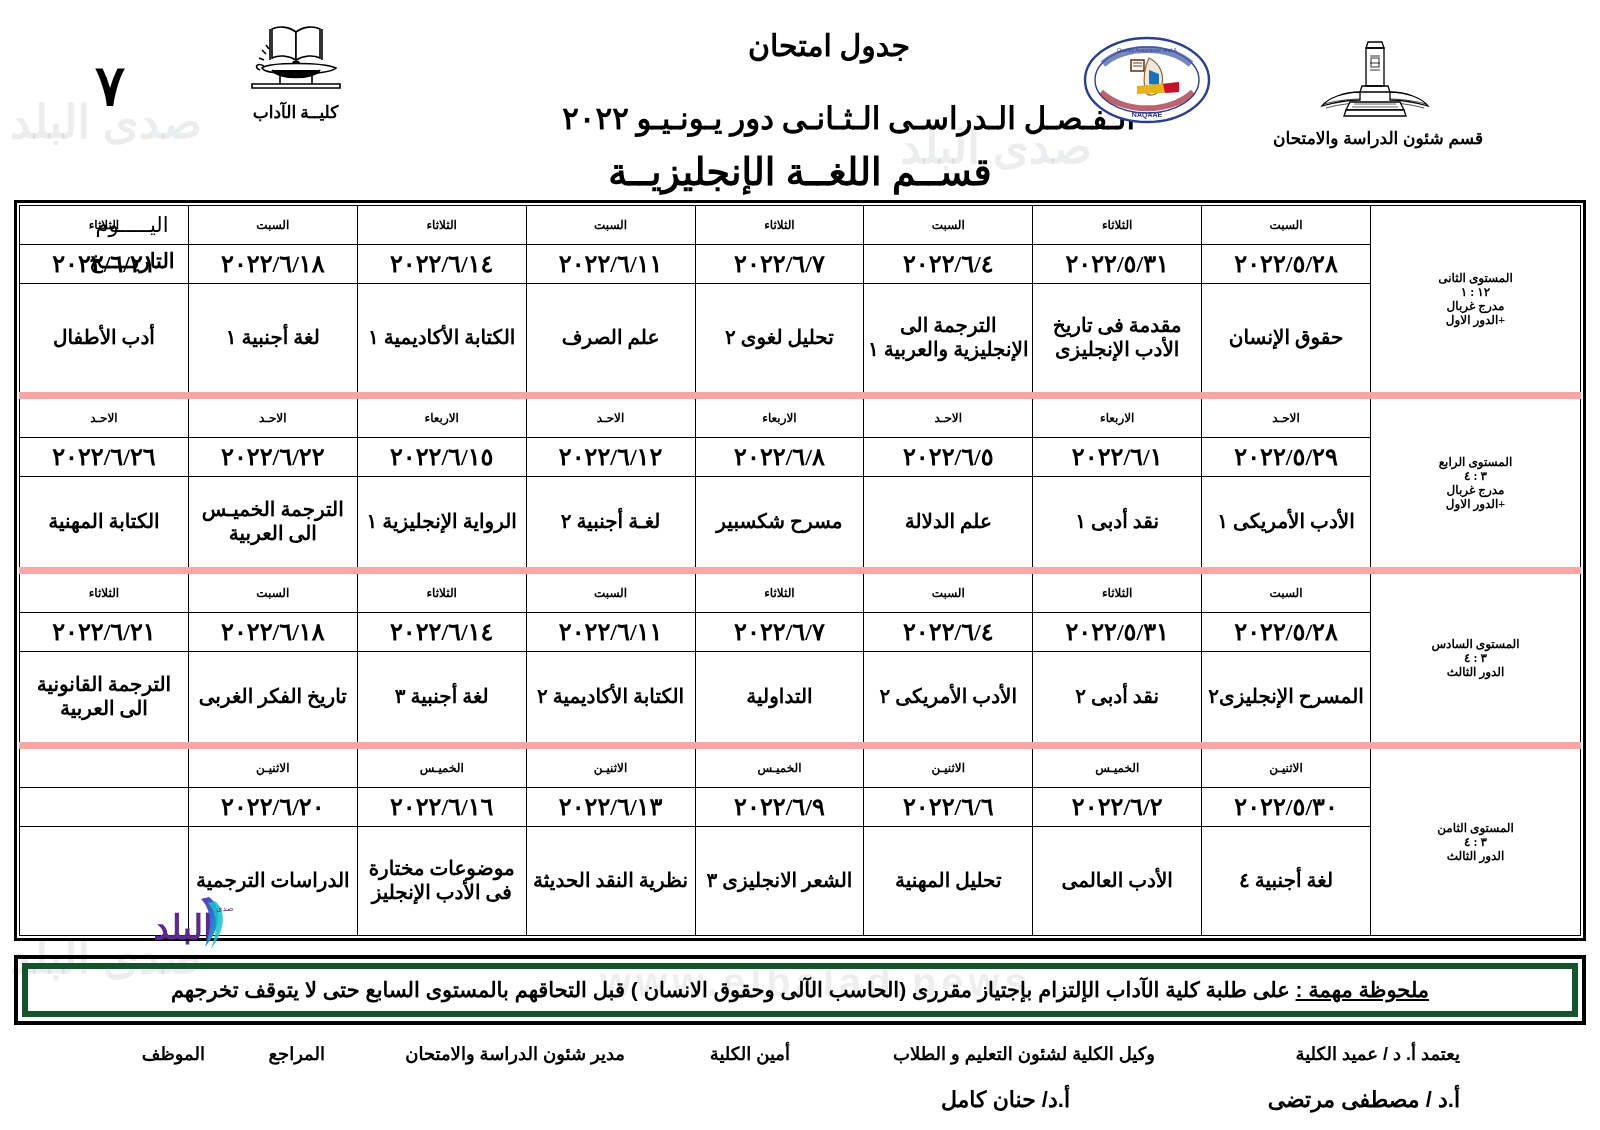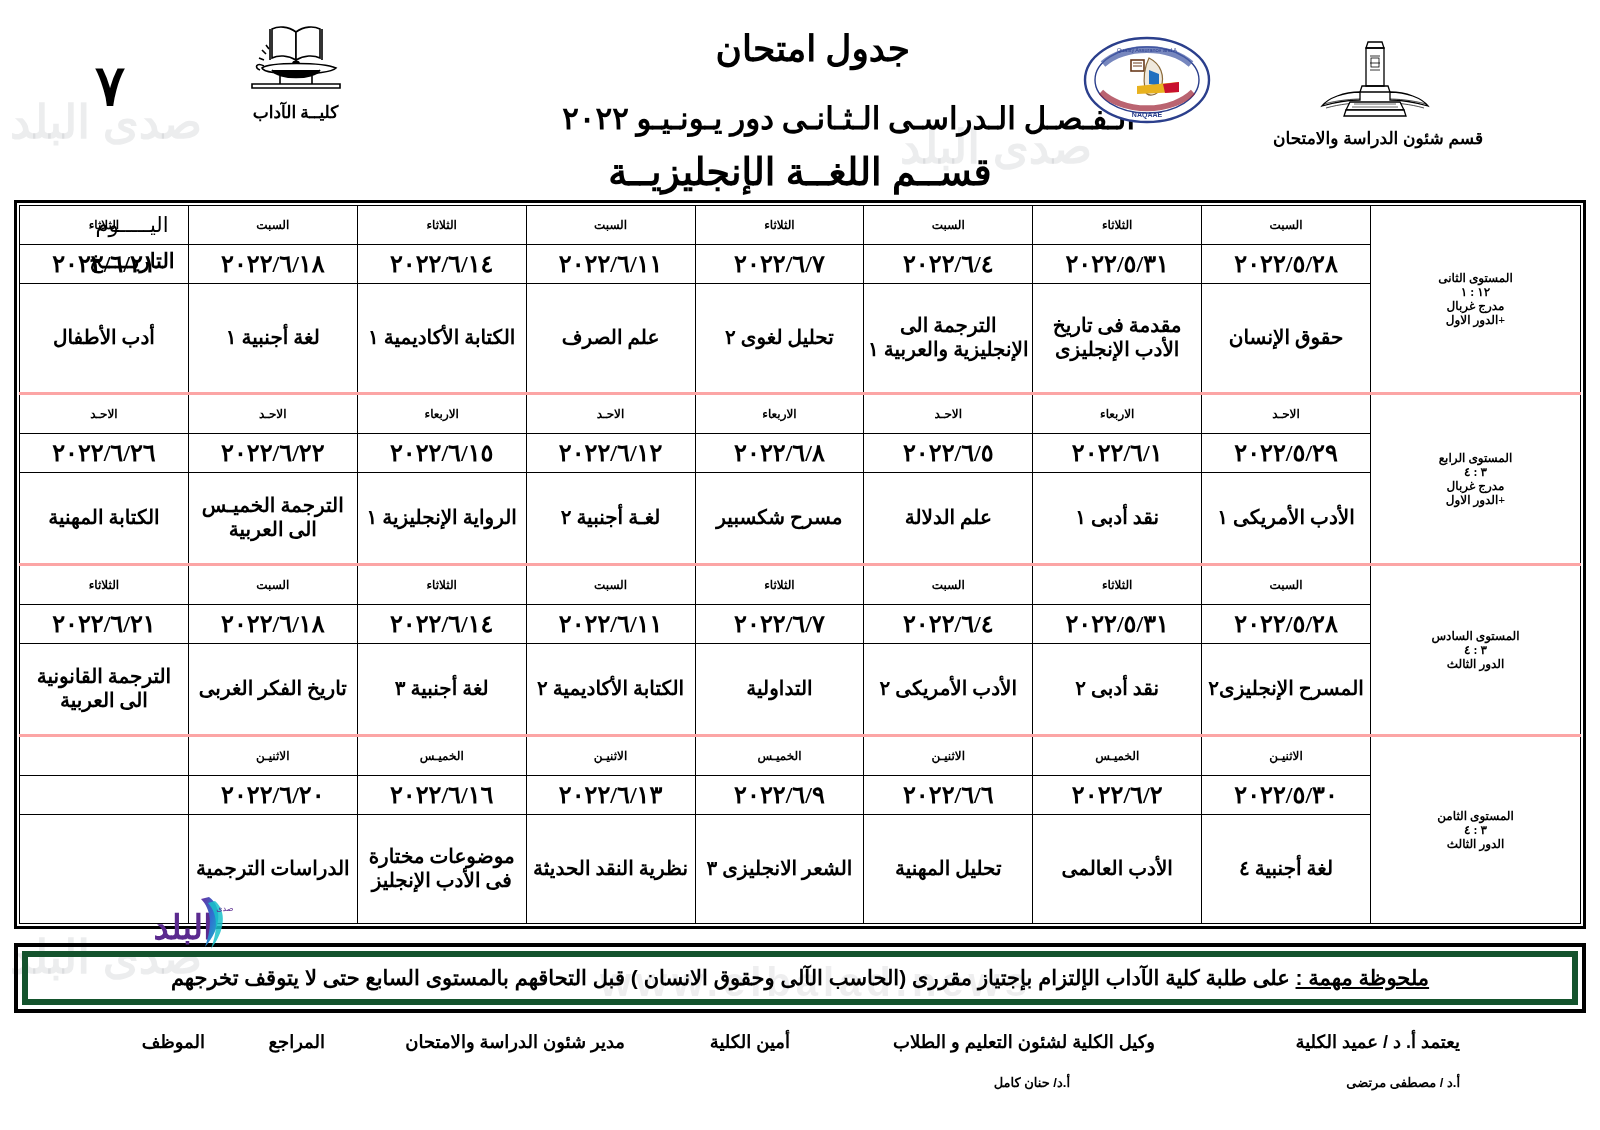--- a/index.html
+++ b/index.html
@@ -65,21 +65,21 @@
     font-size: 17px;
     font-weight: bold;
     letter-spacing: 1px;
     margin-top: 2px;
   }
 
   .exam-title {
     position: absolute;
     top: 28px;
     right: 690px;
-    font-size: 36px;
+    font-size: 30px;
     font-weight: bold;
     letter-spacing: 4px;
     white-space: nowrap;
   }
 
   .term-title {
     position: absolute;
     top: 100px;
     right: 465px;
     font-size: 31px;
@@ -157,21 +157,21 @@
     letter-spacing: 1px;
     line-height: 1.32;
     width: 210px;
     padding: 4px 6px;
   }
   tr.day-row td { height: 34px; font-size: 12px; letter-spacing: 1px; }
   tr.date-row td { height: 34px; font-size: 24px; letter-spacing: 0px; }
   tr.subj-row td { height: 86px; font-size: 20px; }
   tr.subj-row.tall td { height: 104px; }
 
-  tr.band-top td { border-top: 3px solid #fca5a5; }
+  tr.band-top td { border-top: 7px solid #fca5a5; }
 
   .label-head { font-size: 21px; letter-spacing: 2px; }
 
   
   .note-outer {
     margin: 14px 14px 0 14px;
     border: 4px solid #000;
     padding: 4px;
   }
   .note-inner {
@@ -194,21 +194,21 @@
     font-family: "Liberation Sans", sans-serif;
     font-weight: bold;
     font-size: 18px;
   }
   .signrow span { position: absolute; white-space: nowrap; top: 6px; }
   .sig-names {
     position: relative;
     height: 46px;
     font-family: "Liberation Sans", sans-serif;
     font-weight: bold;
-    font-size: 13px;
+    font-size: 22px;
   }
   .sig-names span { position: absolute; white-space: nowrap; top: 4px; }
 
   
   .albalad {
     position: absolute;
     left: 105px;
     top: 895px;
     z-index: 6;
     width: 160px;

